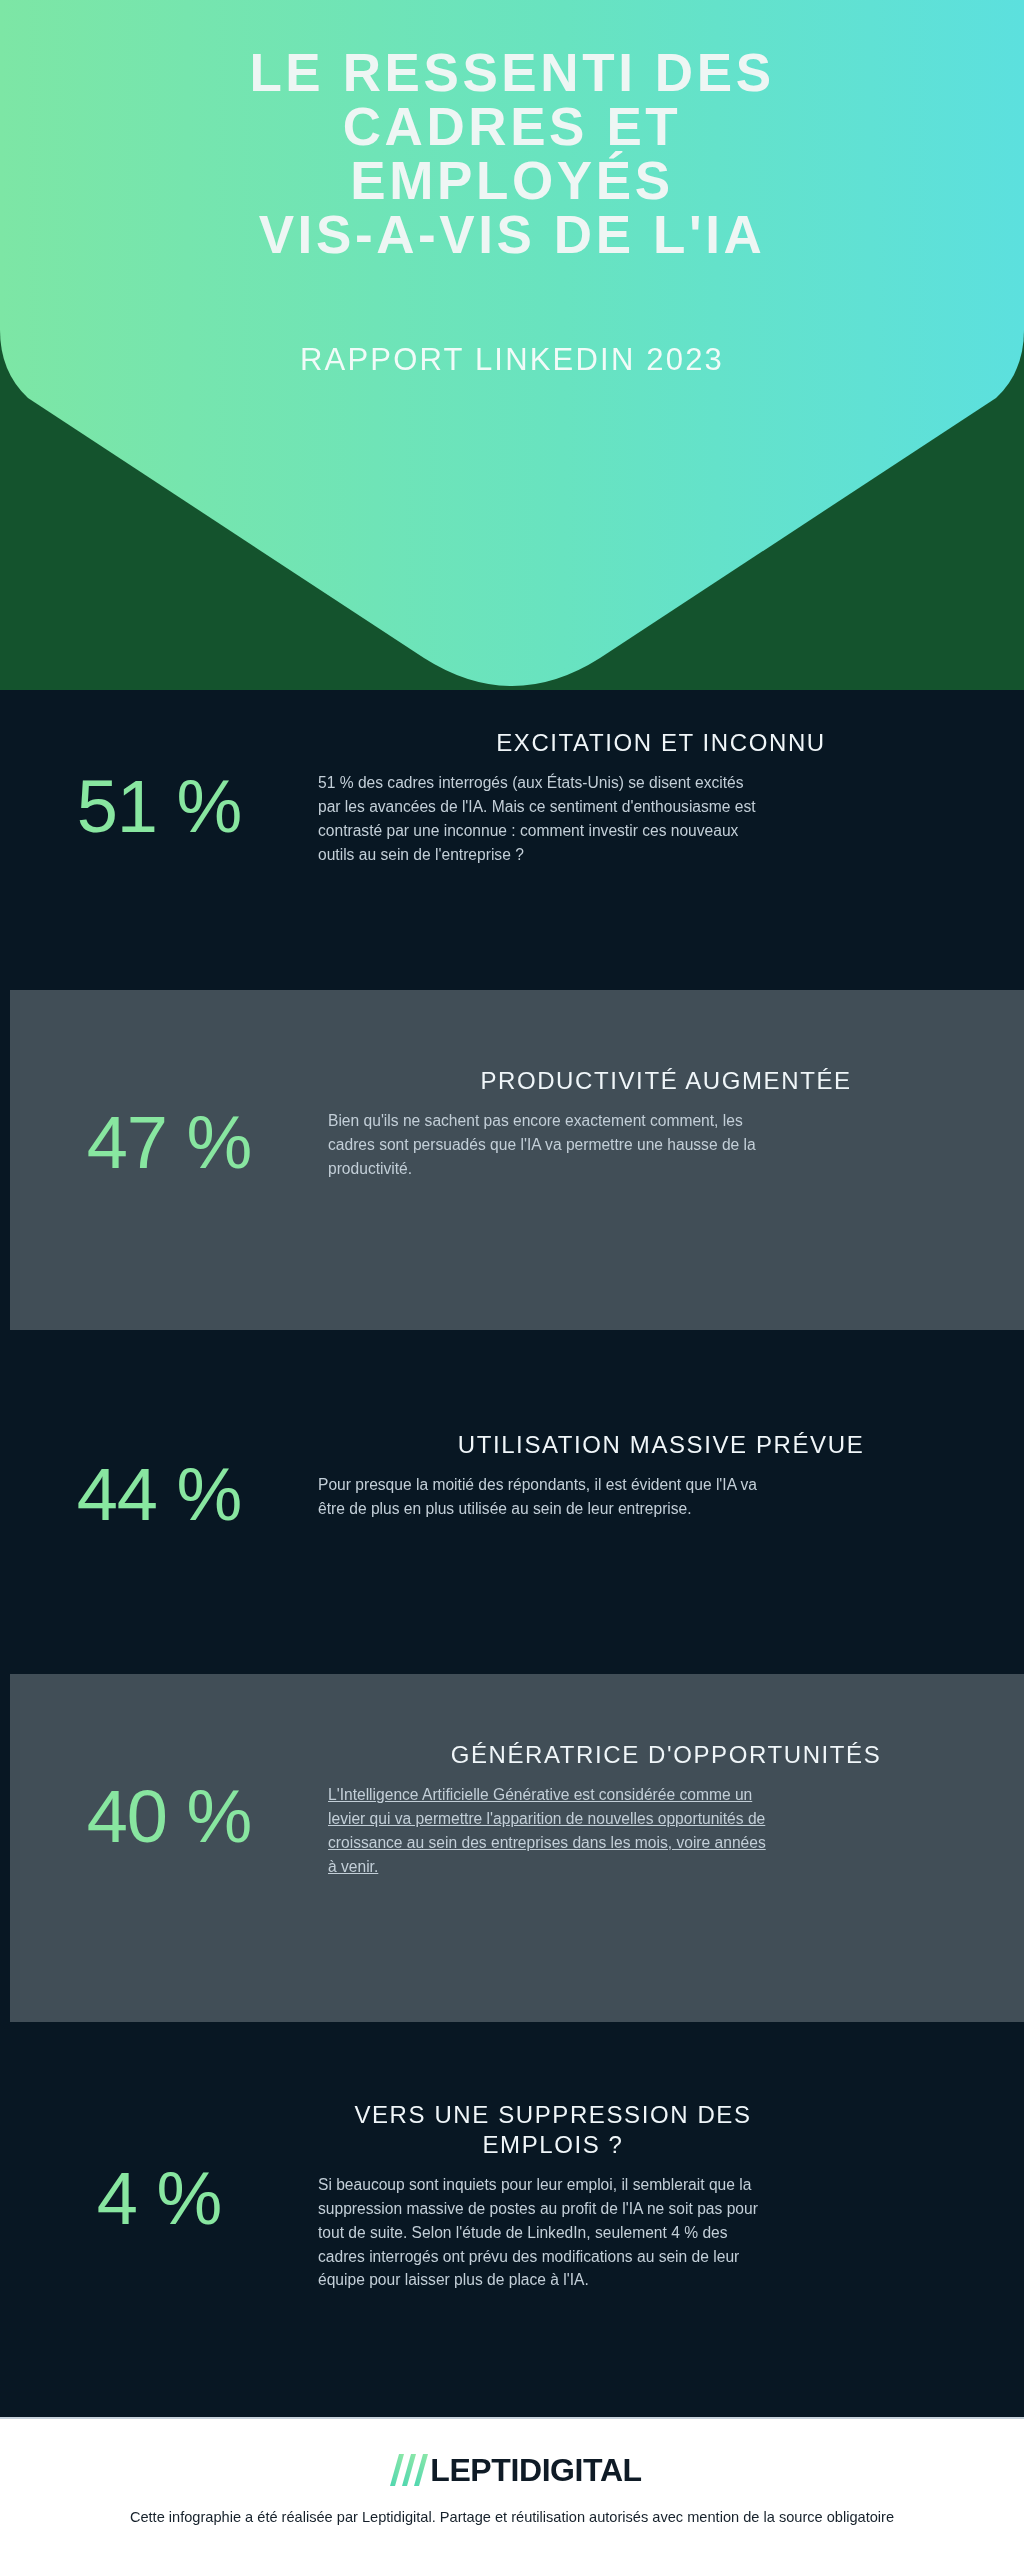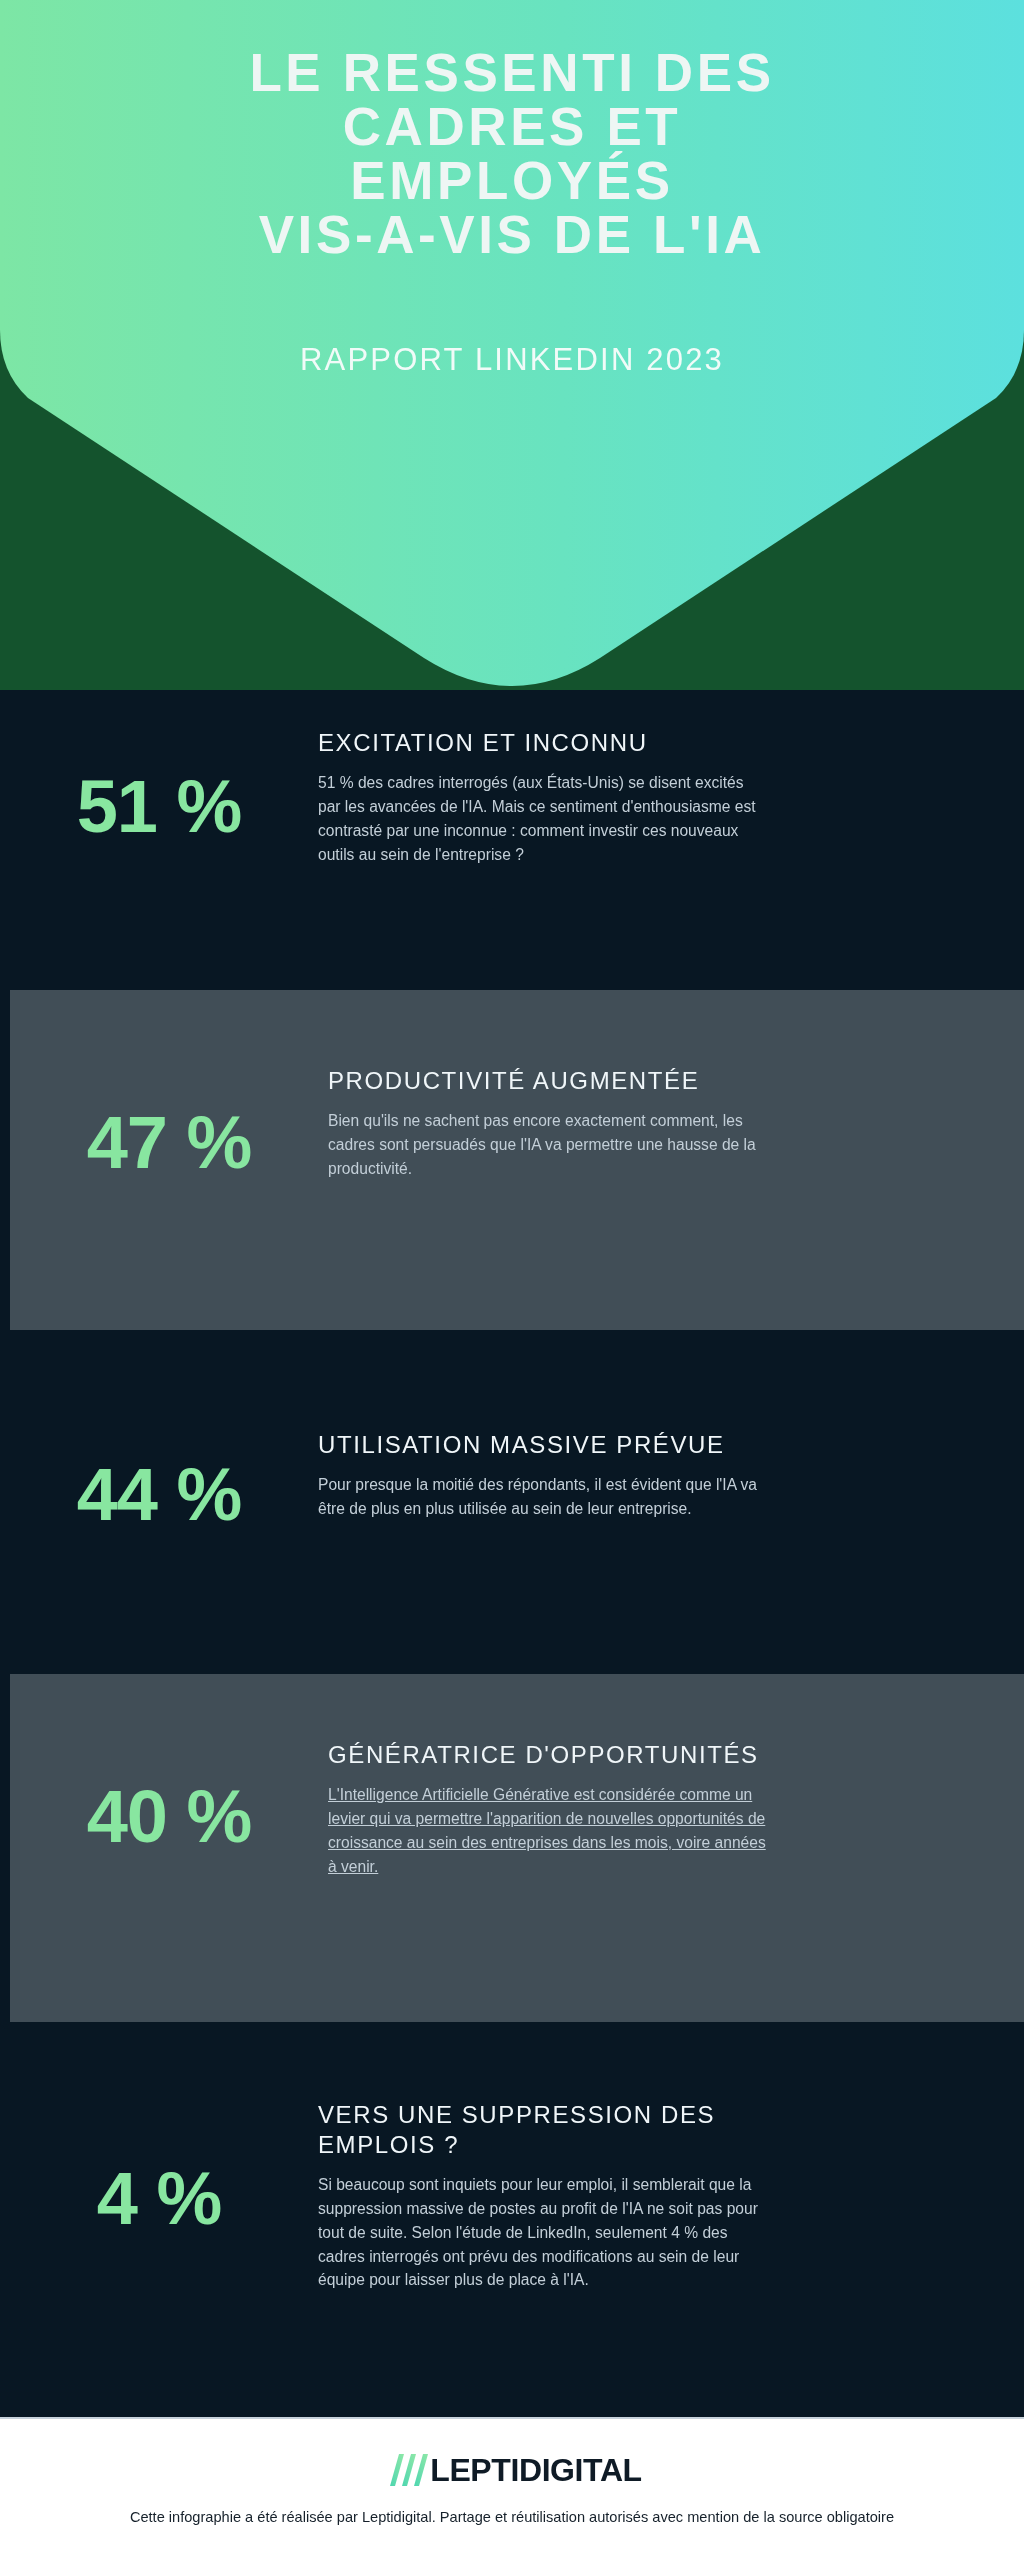--- a/index.html
+++ b/index.html
@@ -75,40 +75,41 @@
   .stat.alt{
     background:#414E57;
     margin-left:10px;
     width:1014px;
   }
 
   .stat-pct{
     flex:0 0 318px;
     color:#88E6A0;
     font-size:74px;
-    font-weight:700;
+    font-weight:400;
     line-height:1;
     text-align:center;
     letter-spacing:-1px;
     padding-top:84px;
     white-space:nowrap;
   }
   .stat-body{
     flex:1 1 auto;
     padding-right:20px;
     padding-top:16px;
   }
   .stat-title{
     font-size:24px;
     letter-spacing:1.6px;
     font-weight:400;
     color:#F0F6F9;
     text-transform:uppercase;
     line-height:1.25;
     margin-bottom:13px;
+    text-align:center;
   }
   .stat-text{
     font-size:15.6px;
     line-height:1.53;
     color:#C3CFD8;
     font-weight:400;
     max-width:440px;
   }
 
   

